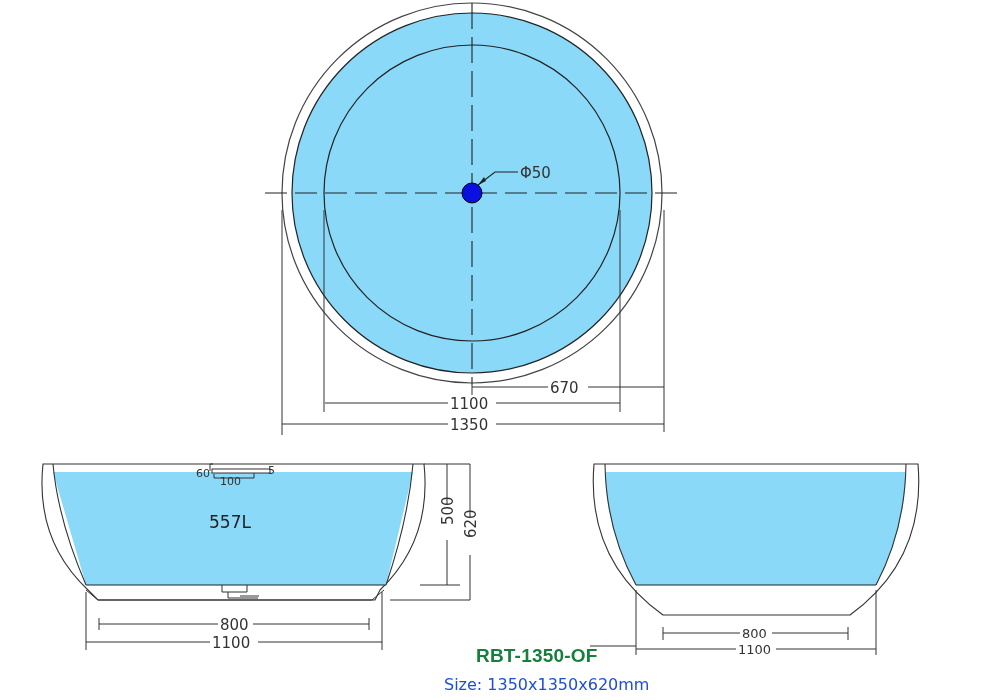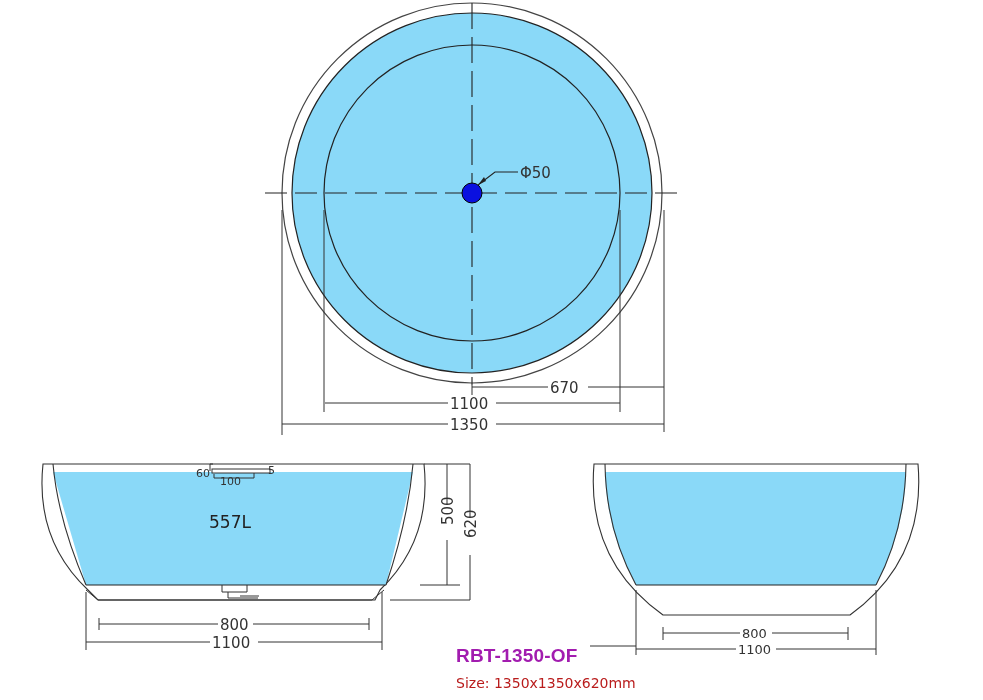--- a/index.html
+++ b/index.html
@@ -2,24 +2,24 @@
 <html><head>
 <meta charset="utf-8">
 <style>
   html, body { margin: 0; padding: 0; background: #ffffff; }
   body { width: 983px; height: 700px; position: relative; overflow: hidden;
          font-family: "DejaVu Sans", sans-serif; }
   svg { position: absolute; left: 0; top: 0; }
   .dimtxt { font-family: "DejaVu Sans", sans-serif; font-size: 15px; fill: #333; }
   .smalltxt { font-family: "DejaVu Sans", sans-serif; font-size: 11px; fill: #333; }
   .captxt { font-family: "DejaVu Sans", sans-serif; font-size: 17px; fill: #222; }
-  #model { position: absolute; left: 456px; top: 645px; font-family: "Liberation Sans", sans-serif;
-           font-weight: bold; font-size: 19px; color: #a21caf; letter-spacing: 0.2px; }
-  #size { position: absolute; left: 456px; top: 675px; font-family: "DejaVu Sans", sans-serif;
-          font-size: 14px; color: #b91c1c; }
+  #model { position: absolute; left: 476px; top: 645px; font-family: "Liberation Sans", sans-serif;
+           font-weight: bold; font-size: 19px; color: #15803d; letter-spacing: 0.2px; }
+  #size { position: absolute; left: 444px; top: 675px; font-family: "DejaVu Sans", sans-serif;
+          font-size: 16px; color: #1d4ed8; }
 </style>
 </head>
 <body>
 
 <svg width="983" height="700" viewBox="0 0 983 700">
 
   <g>
     <circle cx="472" cy="193" r="190" fill="#fff" stroke="#444" stroke-width="1.2"></circle>
     <circle cx="472" cy="193" r="180" fill="#8ad9f8" stroke="#222" stroke-width="1.2"></circle>
     <circle cx="472" cy="193" r="148" fill="none" stroke="#222" stroke-width="1.2"></circle>

